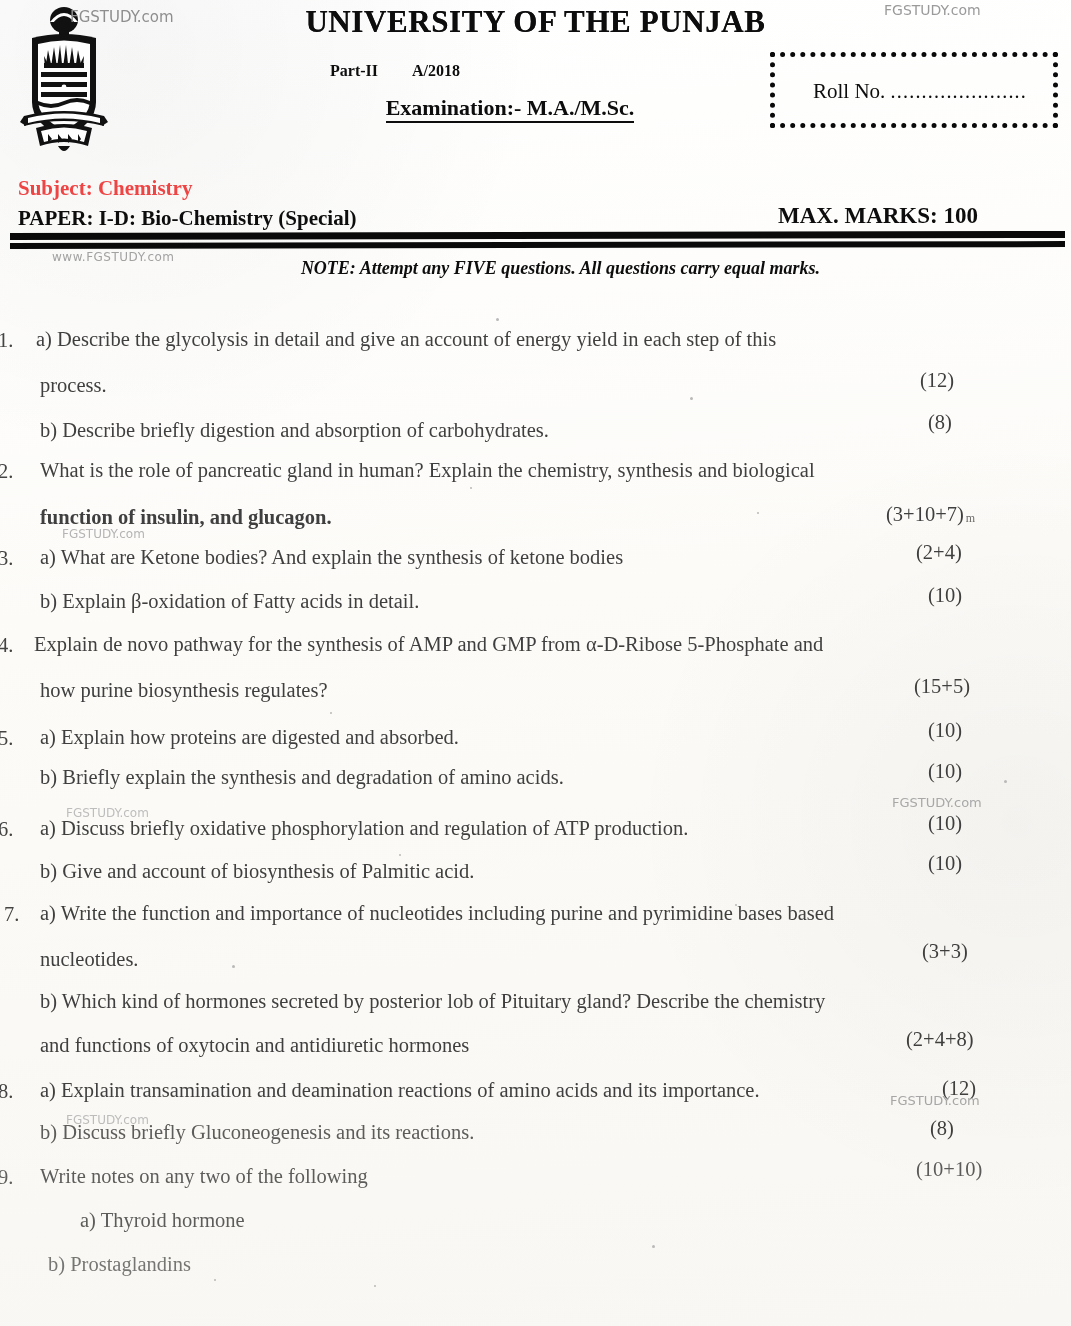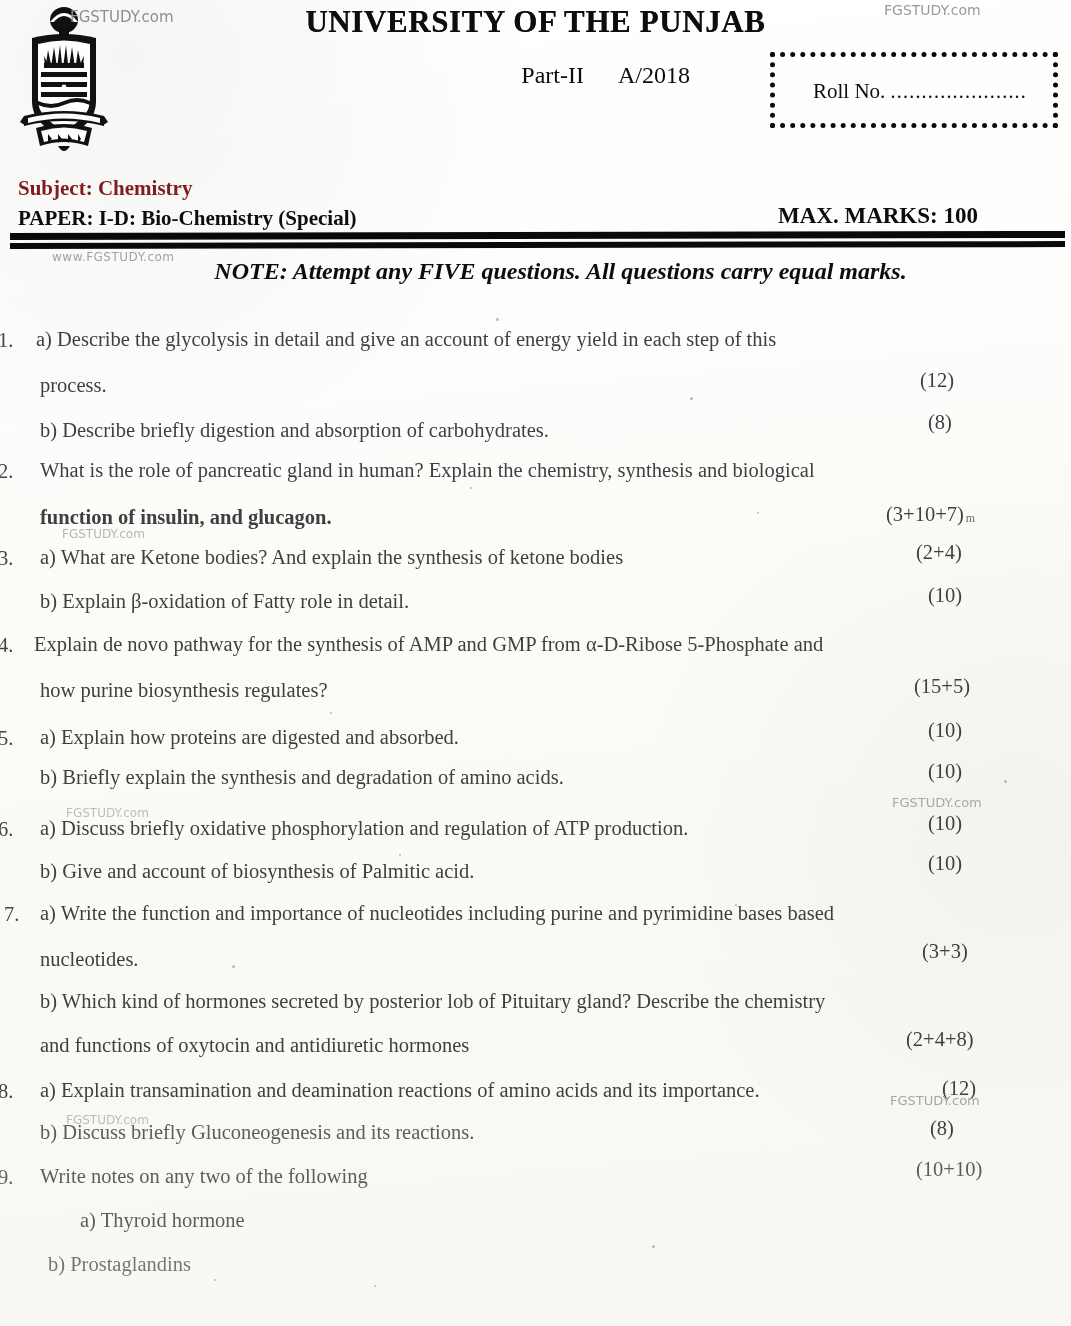--- a/index.html
+++ b/index.html
@@ -56,23 +56,23 @@
     z-index: 3;
     color: #0d0d0d;
     text-shadow: 0 0 0.6px rgba(0,0,0,0.8);
   }
 
   .part-line {
     position: absolute;
     left: 330px;
     top: 62px;
     width: 360px;
-    text-align: right;
-    font-weight: normal;
-    font-size: 24px;
+    text-align: left;
+    font-weight: bold;
+    font-size: 16px;
     z-index: 3;
     color: #0d0d0d;
   }
   .part-line .sp { display: inline-block; width: 34px; }
 
   .exam-line {
     position: absolute;
     left: 300px;
     top: 95px;
     width: 420px;
@@ -114,21 +114,21 @@
   }
 
   
   .subject {
     position: absolute;
     left: 18px;
     top: 176px;
     font-weight: bold;
     font-size: 21px;
     z-index: 3;
-    color: #7f1d1d;
+    color: #ef4444;
   }
   .paper {
     position: absolute;
     left: 18px;
     top: 206px;
     font-weight: bold;
     font-size: 21px;
     z-index: 3;
     color: #0d0d0d;
   }
@@ -175,21 +175,21 @@
 
   
   .note {
     position: absolute;
     left: 0;
     top: 258px;
     width: 1071px;
     text-align: center;
     font-weight: bold;
     font-style: italic;
-    font-size: 24px;
+    font-size: 18px;
     z-index: 3;
     color: #0d0d0d;
     padding-left: 50px;
     box-sizing: border-box;
   }
 
   
   .qarea {
     position: absolute;
     left: 0;
@@ -309,20 +309,23 @@
       </g>
     </svg>
   </div>
 
   <div class="univ-title">UNIVERSITY OF THE PUNJAB</div>
 
   <div class="part-line">
     <span>Part-II</span><span class="sp"></span><span>A/2018</span>
   </div>
 
+  <div class="exam-line">
+    <span class="ul">Examination:- M.A./M.Sc.</span>
+  </div>
 
   <div class="rollbox">
     <div class="rolltxt">
       <span>Roll No.</span>
       <span class="dots">......................</span>
     </div>
   </div>
 
   <div class="subject">Subject: Chemistry</div>
   <div class="paper">PAPER: I-D:  Bio-Chemistry (Special)</div>
@@ -345,21 +348,21 @@
     <div class="qmark faded" style="left:928px; top:411px;">(8)</div>
 
     <div class="qnum faded" style="left:-2px;  top:460px;">2.</div>
     <div class="qline faded" style="left:40px; top:459px;">What is the role of pancreatic gland in human? Explain the chemistry, synthesis and biological</div>
     <div class="qline faded" style="left:40px; top:506px;font-weight:bold;">function of insulin, and glucagon.</div>
     <div class="qmark faded" style="left:886px; top:503px;"><span>(3+10+7)</span><span class="tail">m</span></div>
 
     <div class="qnum faded" style="left:-2px;  top:547px;">3.</div>
     <div class="qline faded" style="left:40px; top:546px;text-align:right;">a) What are Ketone bodies? And explain the synthesis of ketone bodies</div>
     <div class="qmark faded" style="left:916px; top:541px;">(2+4)</div>
-    <div class="qline faded" style="left:40px; top:590px;">b) Explain β-oxidation of Fatty role in detail.</div>
+    <div class="qline faded" style="left:40px; top:590px;">b) Explain β-oxidation of Fatty acids in detail.</div>
     <div class="qmark faded" style="left:928px; top:584px;">(10)</div>
 
     <div class="qnum faded" style="left:-2px;  top:634px;">4.</div>
     <div class="qline faded" style="left:34px; top:633px;">Explain de novo pathway for the synthesis of AMP and GMP from α-D-Ribose 5-Phosphate and</div>
     <div class="qline faded" style="left:40px; top:679px;">how purine biosynthesis regulates?</div>
     <div class="qmark faded" style="left:914px; top:675px;">(15+5)</div>
 
     <div class="qnum faded" style="left:-2px;  top:727px;">5.</div>
     <div class="qline faded" style="left:40px; top:726px;">a) Explain how proteins are digested and absorbed.</div>
     <div class="qmark faded" style="left:928px; top:719px;">(10)</div>

